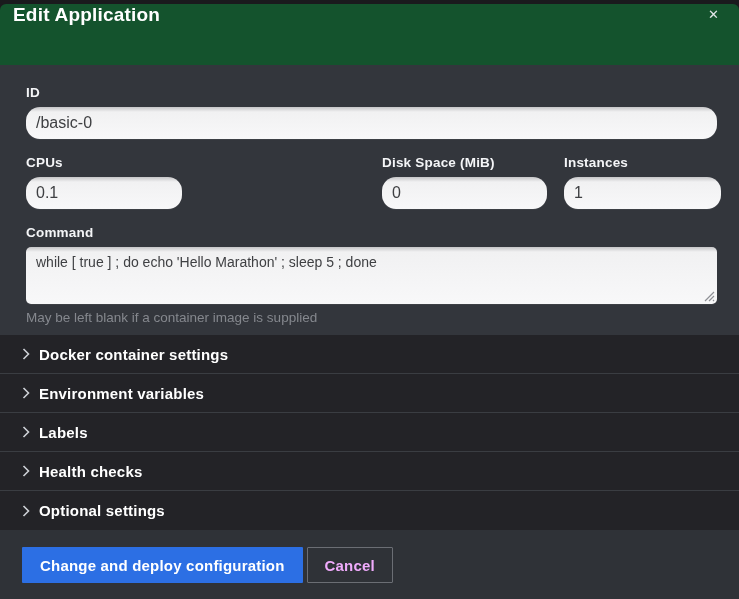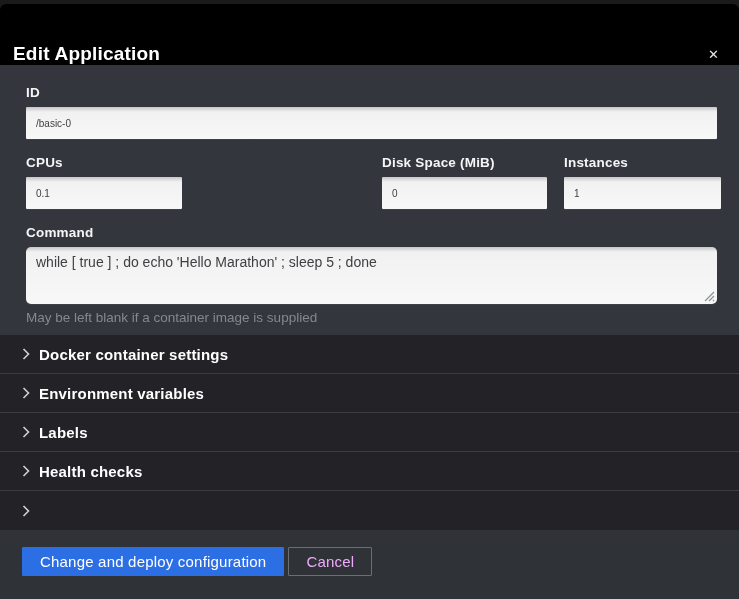--- a/index.html
+++ b/index.html
@@ -15,23 +15,23 @@
     top: 4px; left: 0;
     width: 739px; height: 595px;
     display: flex;
     flex-direction: column;
     border-radius: 6px 6px 0 0;
     overflow: hidden;
   }
   
   .modal-header {
     height: 61px;
-    background: #000000;
-    display: flex;
-    align-items: flex-end;
+    background: #14532d;
+    display: flex;
+    align-items: flex-start;
     padding: 0 16px 0 13px;
     flex: 0 0 auto;
   }
   .modal-title {
     color: #ffffff;
     font-size: 19px;
     font-weight: 700;
     letter-spacing: 0.2px;
   }
   .close-btn {
@@ -54,25 +54,25 @@
     color: #f4f5f7;
     font-size: 13.5px;
     font-weight: 700;
     letter-spacing: 0.2px;
     margin-bottom: 7px;
   }
   .text-input {
     width: 100%;
     height: 32px;
     border: 0;
-    border-radius: 1px;
+    border-radius: 14px;
     background: linear-gradient(to bottom, #c6c6c8 0px, #f1f1f2 5px, #f8f8f9 100%);
     padding: 0 10px;
     font-family: "Liberation Sans", sans-serif;
-    font-size: 10px;
+    font-size: 16px;
     color: #3f4043;
     outline: none;
     box-shadow: 0 1px 0 rgba(255,255,255,0.05);
   }
   .resource-grid {
     display: grid;
     grid-template-columns: 156px 166px 165px 157px;
     column-gap: 17px;
     margin-top: 16px;
   }
@@ -131,25 +131,25 @@
   }
   
   .modal-footer {
     background: #2f3237;
     flex: 1 1 auto;
     padding: 17px 22px 0 22px;
     display: flex;
     align-items: flex-start;
   }
   .btn {
-    height: 29px;
+    height: 36px;
     border-radius: 1px;
     font-family: "Liberation Sans", sans-serif;
     font-size: 15px;
-    font-weight: 400;
+    font-weight: 700;
     letter-spacing: 0.2px;
     cursor: pointer;
     display: inline-flex;
     align-items: center;
   }
   .btn-primary {
     background: #2c6fe4;
     color: #ffffff;
     border: 0;
     padding: 0 18px;
@@ -236,20 +236,21 @@
       <svg class="chev" viewBox="0 0 8 12" xmlns="http://www.w3.org/2000/svg">
         <path d="M1.5 1 L6.5 6 L1.5 11" stroke="#ced1d6" stroke-width="1.6" fill="none"></path>
       </svg>
       <span class="accordion-label">Health checks</span>
     </div>
 
     <div class="accordion-row">
       <svg class="chev" viewBox="0 0 8 12" xmlns="http://www.w3.org/2000/svg">
         <path d="M1.5 1 L6.5 6 L1.5 11" stroke="#ced1d6" stroke-width="1.6" fill="none"></path>
       </svg>
+      <span class="accordion-label">Optional settings</span>
     </div>
 
   </div>
 
   <div class="modal-footer">
     <button class="btn btn-primary">Change and deploy configuration</button>
     <button class="btn btn-cancel">Cancel</button>
   </div>
 
 </div>

